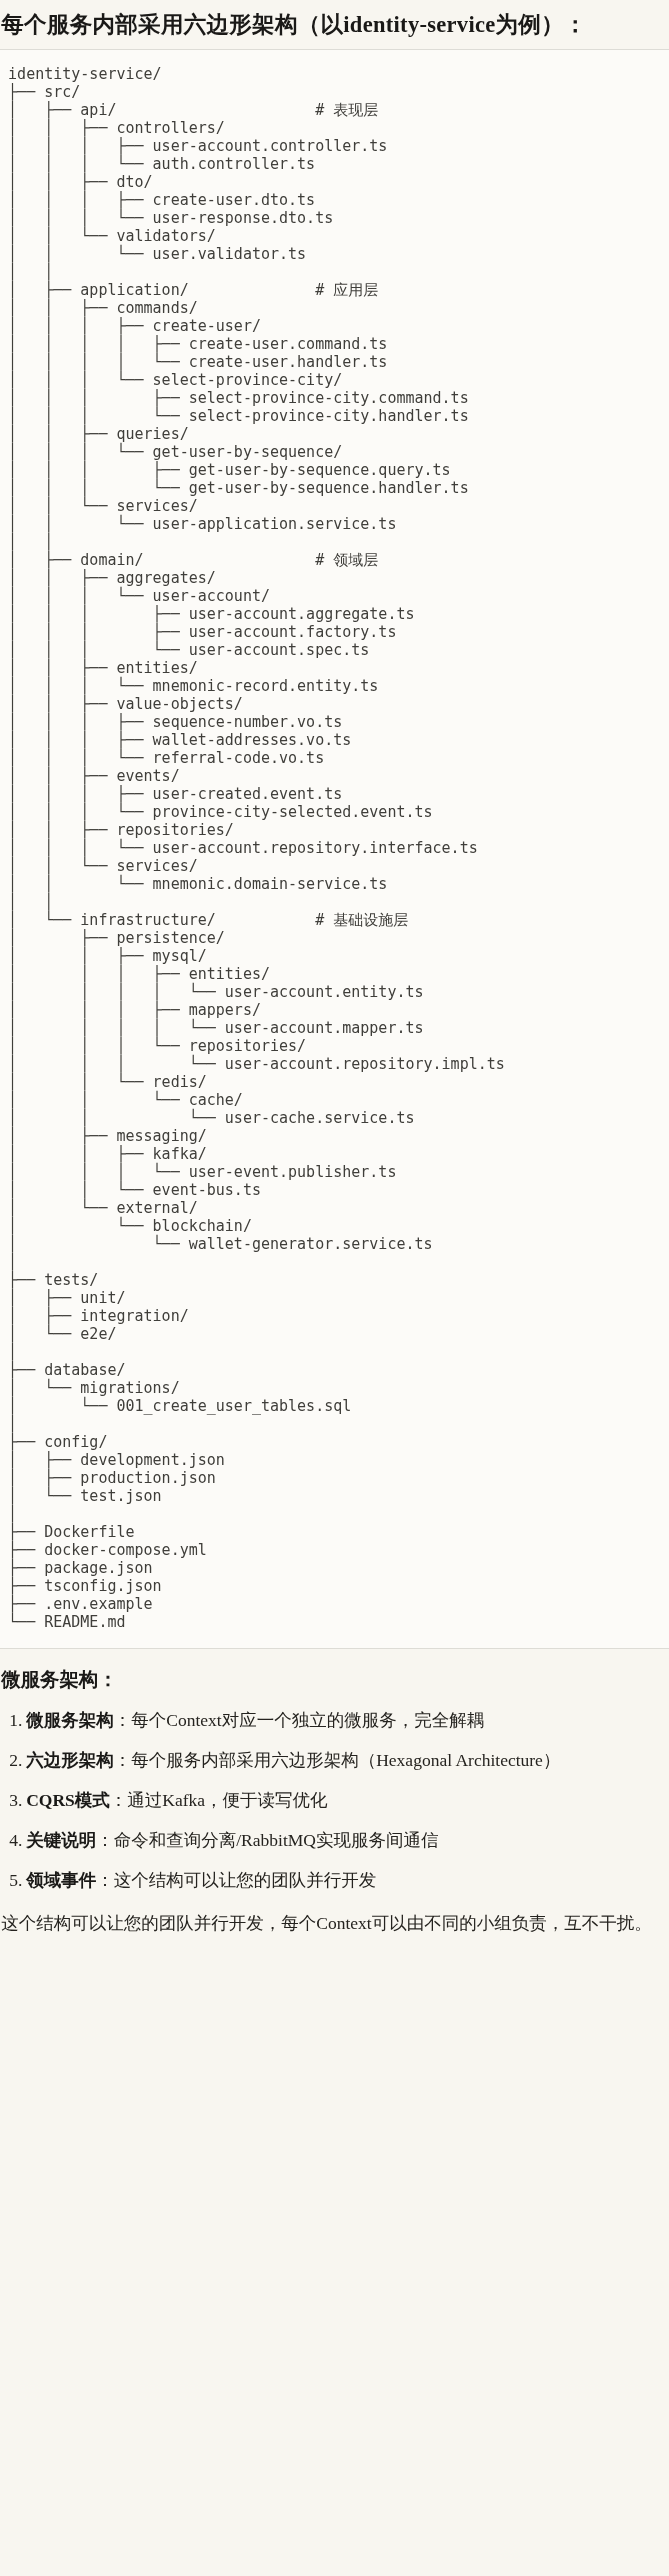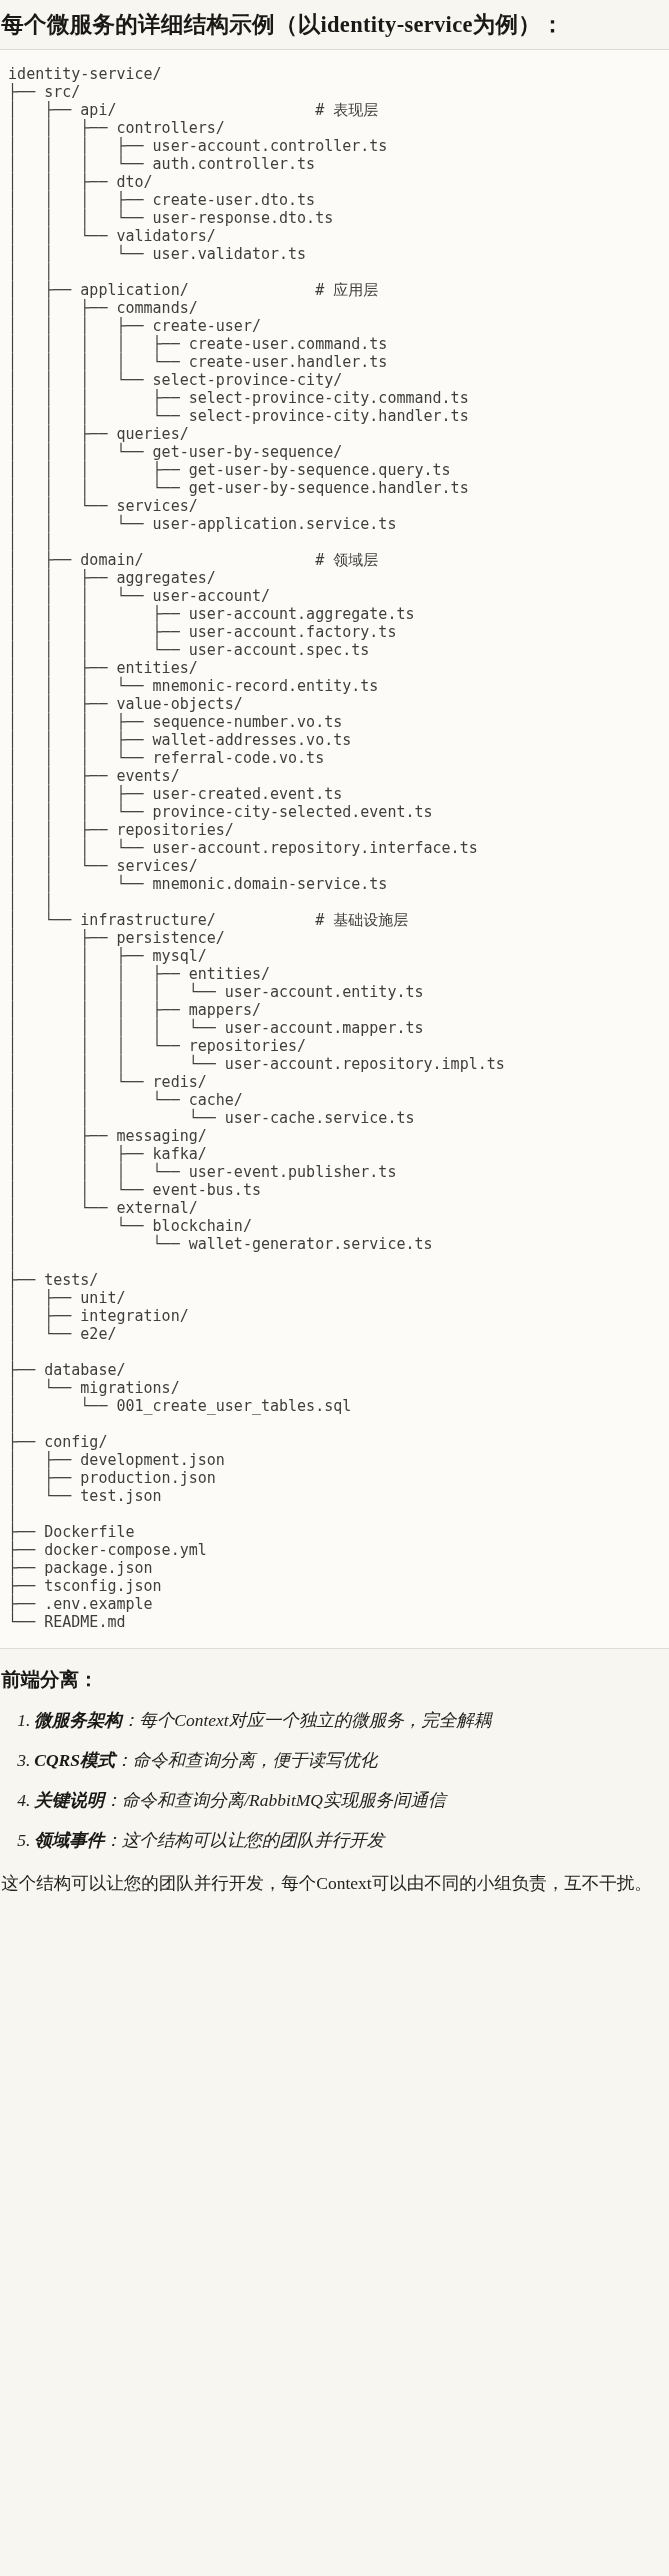--- a/index.html
+++ b/index.html
@@ -46,22 +46,21 @@
   .notes-heading {
     font-size: 19.4px;
     font-weight: bold;
     color: #1a1917;
     margin: 0;
     padding: 17px 0 0 0;
     white-space: nowrap;
   }
   .note-list {
     margin: 0;
-    padding: 15px 0 0 16px;
-    font-style: italic;
+    padding: 15px 0 0 8px;
   }
   .note-item {
     font-size: 17.5px;
     line-height: 25px;
     margin: 0 0 15px 0;
     white-space: nowrap;
     color: #25231f;
   }
   .note-item .num {
     display: inline-block;
@@ -78,21 +77,21 @@
     padding: 2.5px 0 0 0;
     white-space: nowrap;
     color: #25231f;
   }
 </style>
 </head>
 <body>
 
 <div class="page">
 
-  <h2 class="title">每个微服务的详细结构示例（以identity-service为例）：</h2>
+  <h2 class="title">每个服务内部采用六边形架构（以identity-service为例）：</h2>
 
   <div class="codeblock">
     <pre class="tree">identity-service/
 ├── src/
 │   ├── api/                      # 表现层
 │   │   ├── controllers/
 │   │   │   ├── user-account.controller.ts
 │   │   │   └── auth.controller.ts
 │   │   ├── dto/
 │   │   │   ├── create-user.dto.ts
@@ -171,25 +170,26 @@
 │
 ├── Dockerfile
 ├── docker-compose.yml
 ├── package.json
 ├── tsconfig.json
 ├── .env.example
 └── README.md</pre>
   </div>
 
   <div class="notes">
-    <h3 class="notes-heading">前端分离：</h3>
+    <h3 class="notes-heading">微服务架构：</h3>
 
     <div class="note-list">
       <div class="note-item"><span class="num">1.</span><span class="term">微服务架构</span><span class="desc">：每个Context对应一个独立的微服务，完全解耦</span></div>
-      <div class="note-item"><span class="num">3.</span><span class="term">CQRS模式</span><span class="desc">：命令和查询分离，便于读写优化</span></div>
+      <div class="note-item"><span class="num">2.</span><span class="term">六边形架构</span><span class="desc">：每个服务内部采用六边形架构（Hexagonal Architecture）</span></div>
+      <div class="note-item"><span class="num">3.</span><span class="term">CQRS模式</span><span class="desc">：通过Kafka，便于读写优化</span></div>
       <div class="note-item"><span class="num">4.</span><span class="term">关键说明</span><span class="desc">：命令和查询分离/RabbitMQ实现服务间通信</span></div>
       <div class="note-item"><span class="num">5.</span><span class="term">领域事件</span><span class="desc">：这个结构可以让您的团队并行开发</span></div>
     </div>
 
     <p class="closing">这个结构可以让您的团队并行开发，每个Context可以由不同的小组负责，互不干扰。</p>
   </div>
 
 </div>
 
 

